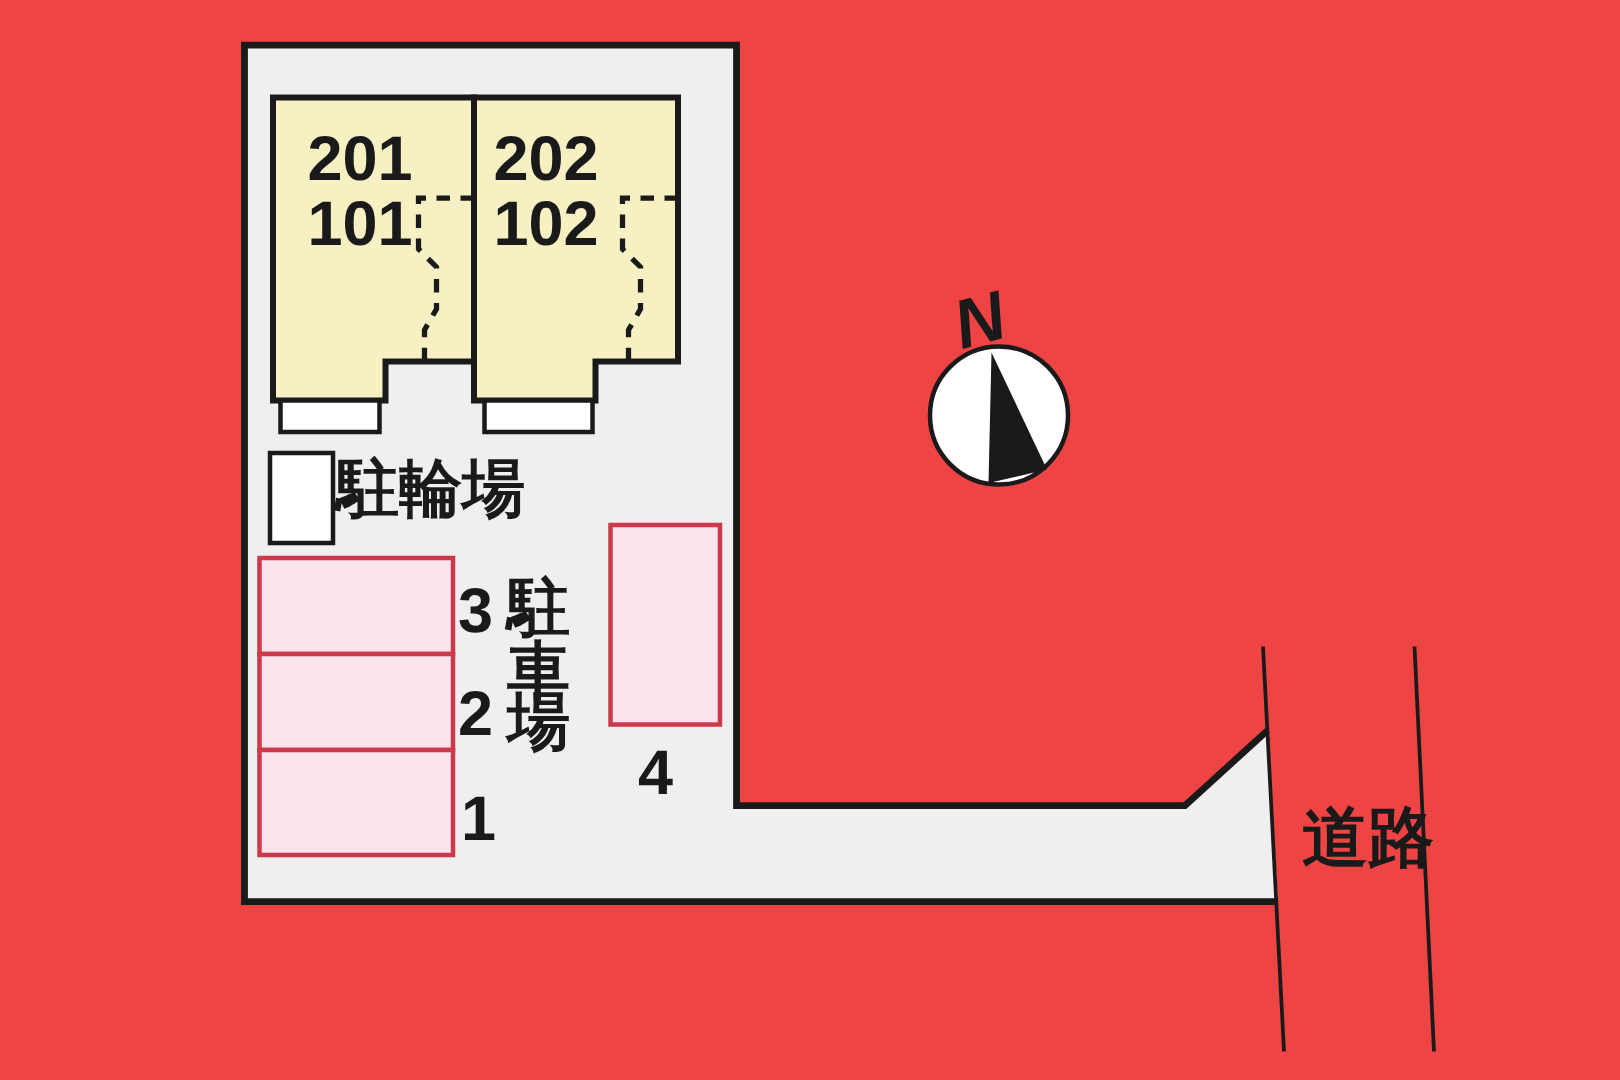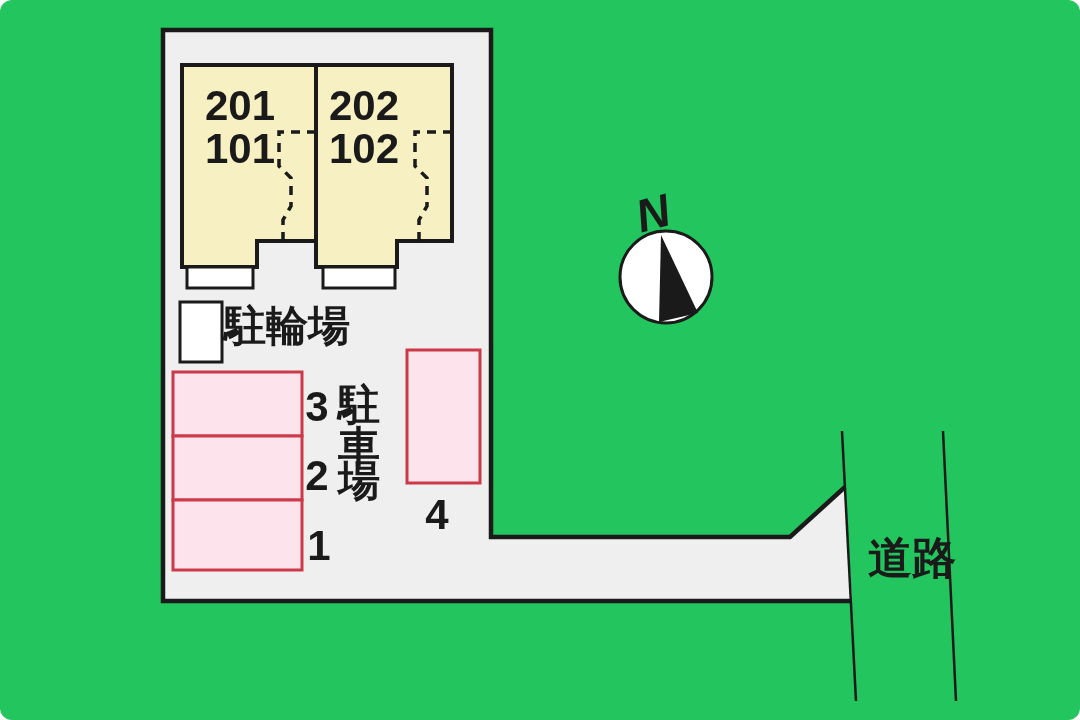--- a/index.html
+++ b/index.html
@@ -8,22 +8,21 @@
     background: #ffffff;
     width: 1080px;
     height: 720px;
     overflow: hidden;
     font-family: "Liberation Sans", sans-serif;
   }
   .canvas-wrap {
     position: relative;
     width: 1080px;
     height: 720px;
-    background: #22c55e;
-    border-radius: 12px;
+    background: #ef4444;
   }
   svg { display: block; }
 
   .plot-fill   { fill: var(--plot_fill, #efefef); stroke: none; }
   .plot-border { fill: none; stroke: var(--line_color, #1a1a1a); stroke-width: 4.5; stroke-linejoin: miter; }
   .building    { fill: var(--building_fill, #f6f0c2); stroke: var(--line_color, #1a1a1a); stroke-width: 4; stroke-linejoin: miter; }
   .porch       { fill: #ffffff; stroke: var(--line_color, #1a1a1a); stroke-width: 3; }
   .overhang    { fill: none; stroke: var(--line_color, #1a1a1a); stroke-width: 3.5; stroke-dasharray: 9 7; }
   .bike-rect   { fill: #ffffff; stroke: var(--line_color, #1a1a1a); stroke-width: 3; }
   .pspace      { fill: var(--parking_fill, #fde3ec); stroke: var(--parking_border, #cc3a4a); stroke-width: 3; }

